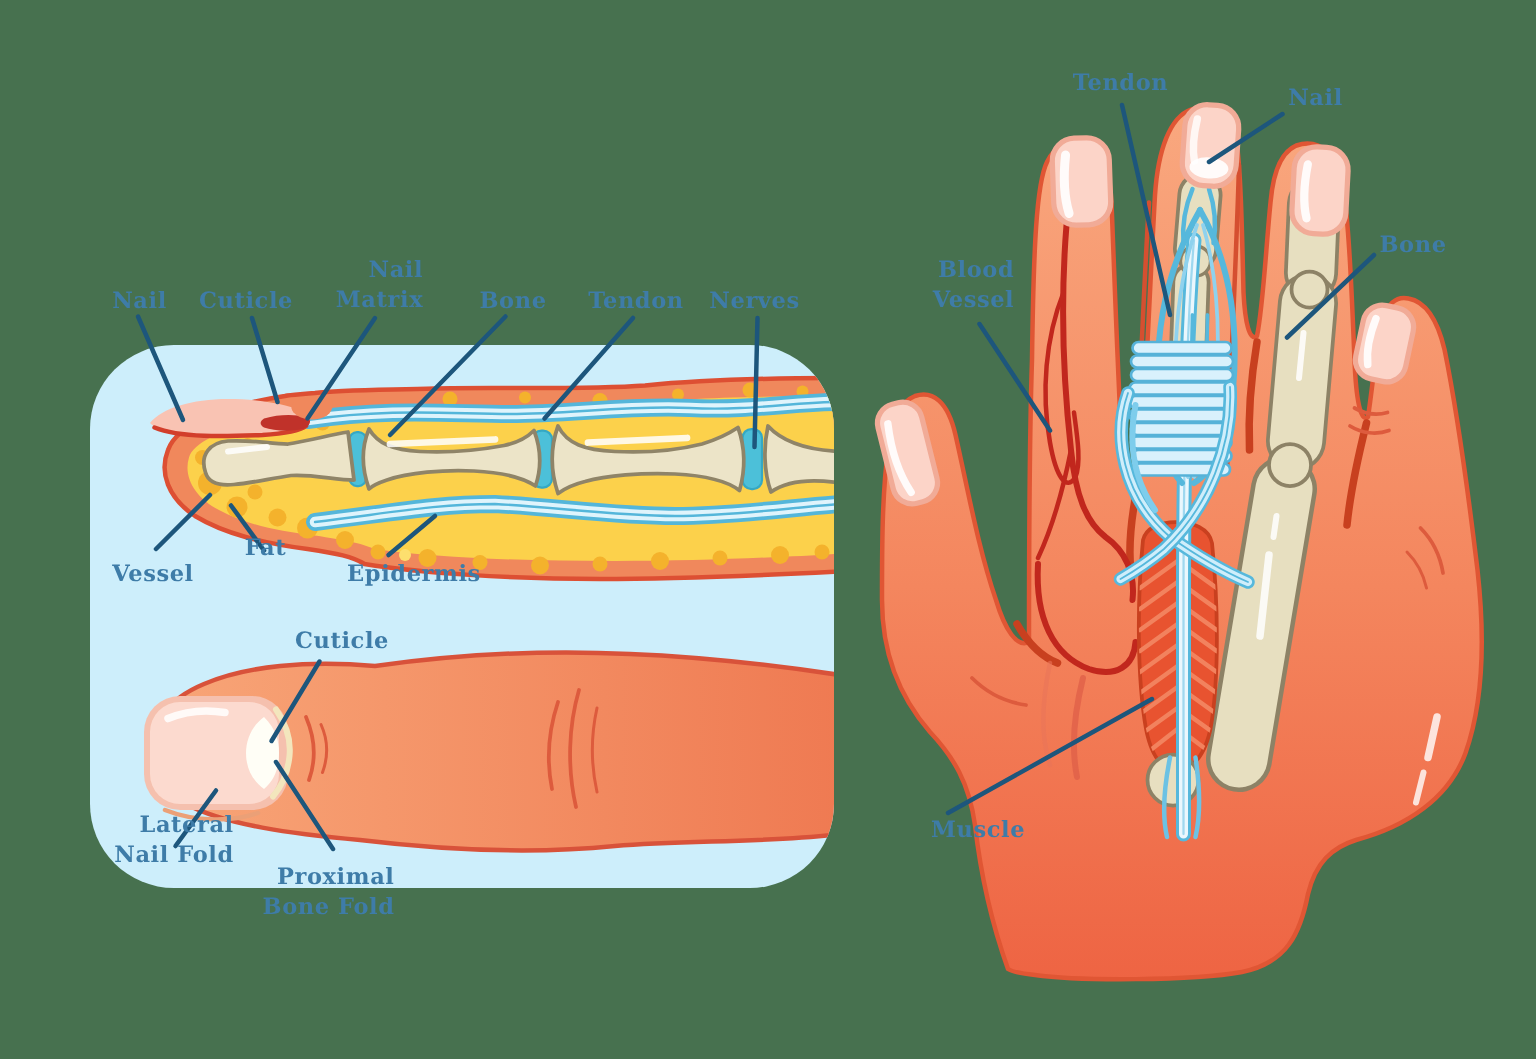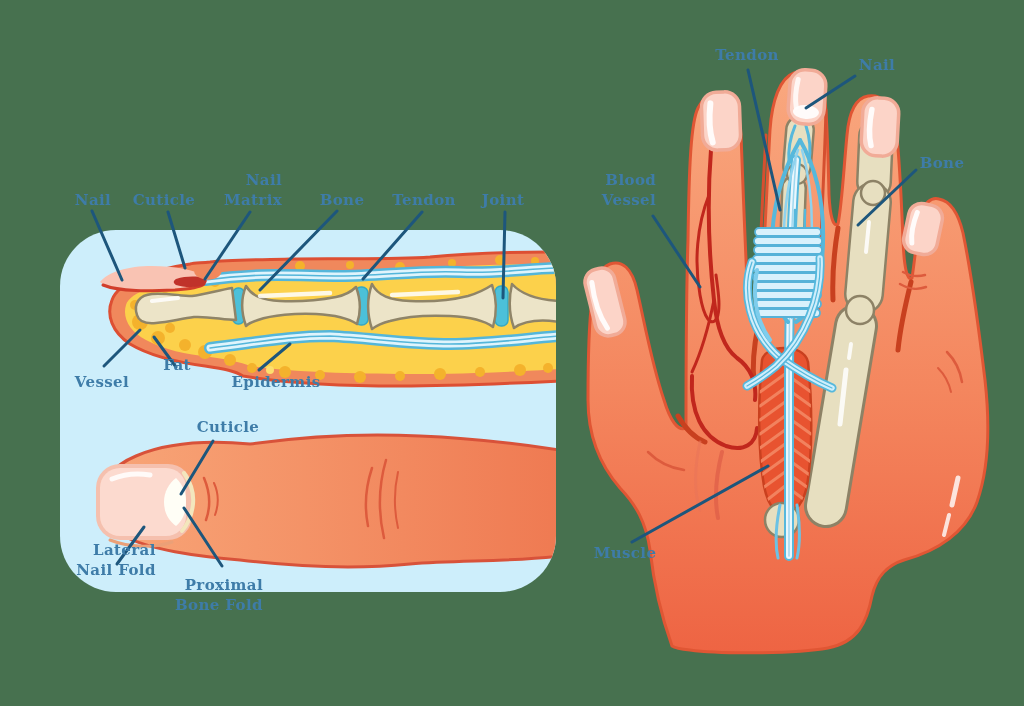--- a/index.html
+++ b/index.html
@@ -338,30 +338,30 @@
     <line x1="632" y1="542" x2="768" y2="466"></line>
   </g>
 </svg>
 
 <div class="lbl" style="left:93px;top:201px">Nail</div>
 <div class="lbl" style="left:164px;top:201px">Cuticle</div>
 <div class="lbl" style="left:253px;top:190px">Nail
 Matrix</div>
 <div class="lbl" style="left:342px;top:201px">Bone</div>
 <div class="lbl" style="left:424px;top:201px">Tendon</div>
-<div class="lbl" style="left:503px;top:201px">Joint</div>
+<div class="lbl" style="left:503px;top:201px">Nerves</div>
 <div class="lbl" style="left:102px;top:383px">Vessel</div>
 <div class="lbl" style="left:177px;top:366px">Fat</div>
 <div class="lbl" style="left:276px;top:383px">Epidermis</div>
 <div class="lbl" style="left:228px;top:428px">Cuticle</div>
 <div class="lbl" style="left:116px;top:560px">Lateral
 Nail Fold</div>
 <div class="lbl" style="left:219px;top:595px">Proximal
 Bone Fold</div>
 
 <div class="lbl" style="left:747px;top:56px">Tendon</div>
 <div class="lbl" style="left:877px;top:66px">Nail</div>
-<div class="lbl" style="left:629px;top:190px">Blood
+<div class="lbl" style="left:649px;top:190px">Blood
 Vessel</div>
 <div class="lbl" style="left:942px;top:164px">Bone</div>
-<div class="lbl" style="left:625px;top:554px">Muscle</div>
+<div class="lbl" style="left:652px;top:554px">Muscle</div>
 
 </div>
 
 </body></html>

